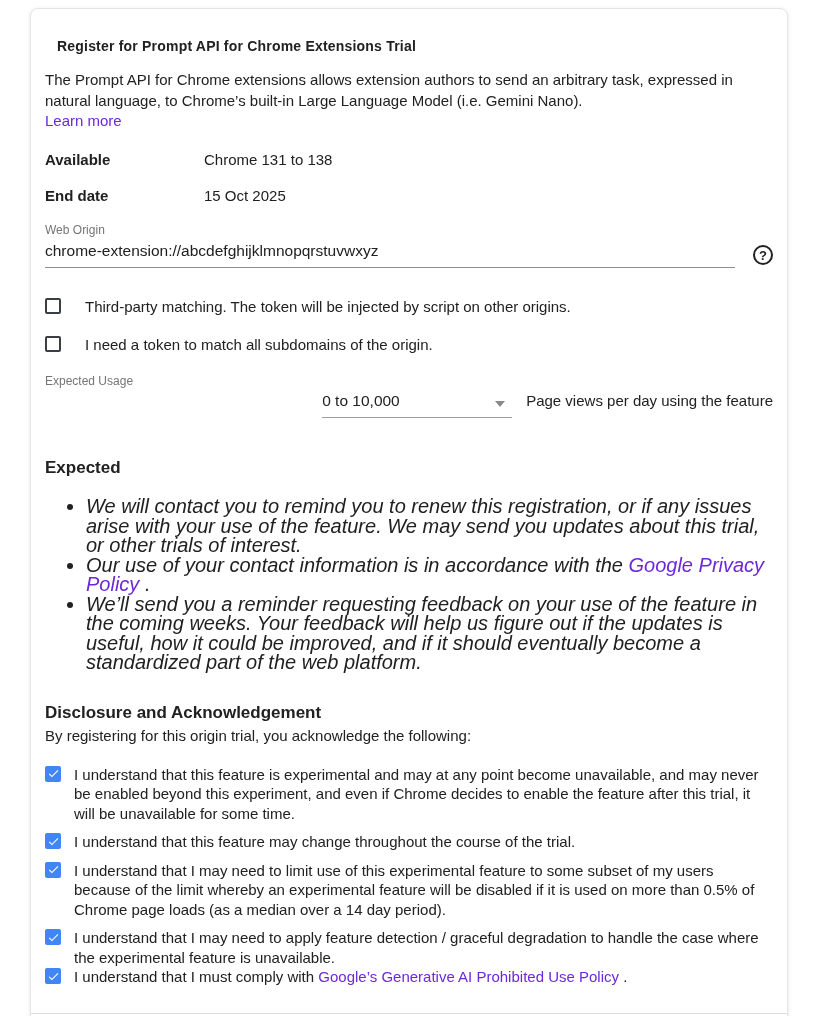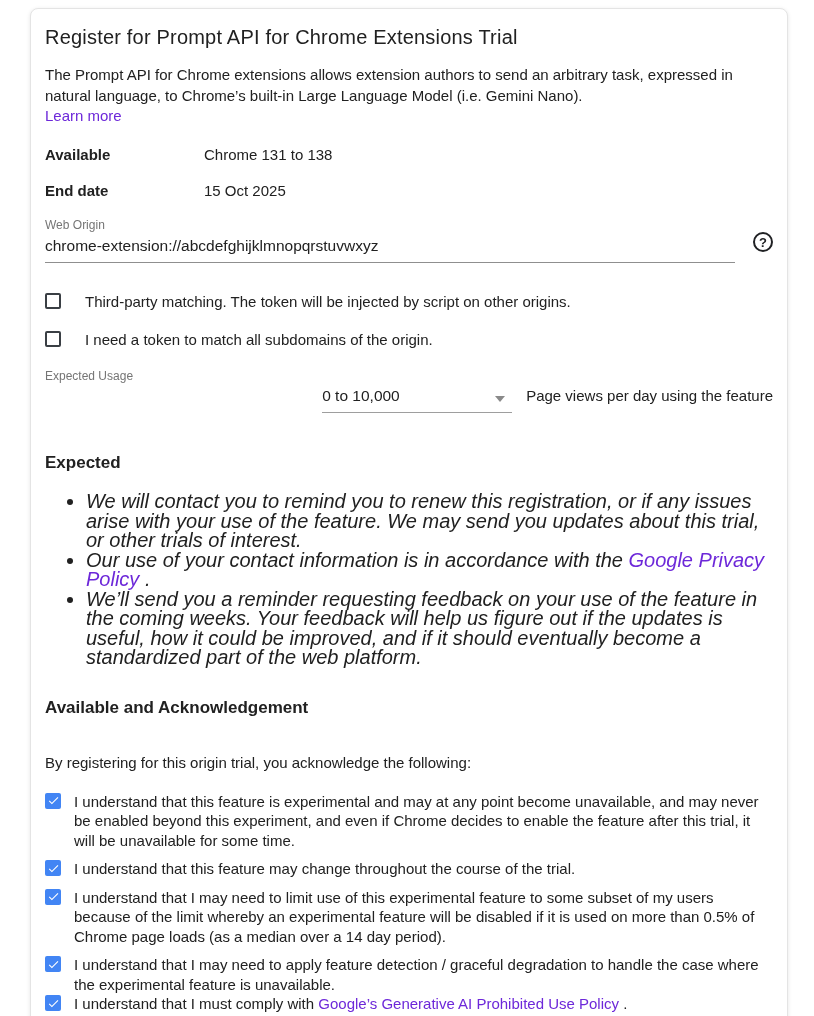--- a/index.html
+++ b/index.html
@@ -15,35 +15,35 @@
     width: 758px;
     margin: 8px 0 0 30px;
     background: #fff;
     border: 1px solid #e4e4e4;
     border-radius: 8px;
     box-shadow: 0 1px 4px rgba(0,0,0,0.10);
     overflow: hidden;
   }
   .card-body { padding: 17px 14px 0 14px; }
 
-  .page-title { font-size: 20px; font-weight: 400; letter-spacing: 0.2px; margin: 0; }
+  .page-title { font-size: 14px; font-weight: 700; letter-spacing: 0.2px; margin: 12px; }
 
   .description { margin-top: 15px; font-size: 15px; line-height: 21px; max-width: 730px; }
 
   a.link { color: #6d28d9; text-decoration: none; cursor: pointer; }
   .learn-more { display: inline-block; font-size: 15px; margin-top: 1px; }
 
   .detail-rows { margin-top: 21px; }
   .detail-row { display: flex; margin-bottom: 19px; font-size: 15px; }
   .detail-label { width: 159px; font-weight: 700; }
 
   .field-label { font-size: 12px; color: #757575; }
 
   .origin-block { margin-top: 18px; }
-  .origin-row { display: flex; align-items: flex-start; gap: 8px; }
+  .origin-row { display: flex; align-items: flex-end; gap: 8px; }
   .origin-input {
     flex: 1;
     border: none; border-bottom: 1px solid #8f8f8f;
     font-size: 15.5px; font-family: inherit; color: #212121;
     padding: 5px 0 7px 0; margin-right: 10px; outline: none; background: transparent;
   }
   .help-icon {
     width: 20px; height: 20px; border: 2px solid #202124; border-radius: 50%;
     display: flex; align-items: center; justify-content: center;
     font-size: 13px; font-weight: 700; color: #202124;
@@ -74,21 +74,21 @@
     border-top: 6px solid #8a8a8a;
   }
   .usage-hint { margin-left: 14px; margin-bottom: 9px; font-size: 15px; }
 
   .section-heading { margin: 40px 0 0 0; font-size: 17px; font-weight: 700; }
 
   .notice-list { margin: 19px 0 0 0; padding-left: 41px; font-size: 20px; line-height: 19.5px; max-width: 740px; font-style: italic; }
   .notice-list li { margin: 0; }
 
   .disclosure-heading { margin-top: 30px; }
-  .intro-text { margin-top: 36px; font-size: 15px; }
+  .intro-text { margin-top: 4px; font-size: 15px; }
 
   .ack-list { margin-top: 21px; }
   .ack-row { display: flex; align-items: flex-start; gap: 13px; margin-bottom: 9px; font-size: 15px; line-height: 19.5px; }
   .ack-row .cb { margin-top: 1px; }
   .ack-row:nth-child(4) { margin-bottom: 0; }
   .ack-row:last-child { margin-bottom: 0; }
 
   .divider { border: none; border-top: 1px solid #dcdcdc; margin: 26px 0 0 0; }
 
   .card-footer { padding: 15px 0 14px 19px; }
@@ -154,21 +154,21 @@
     </div>
 
     <h2 class="section-heading">Expected</h2>
 
     <ul class="notice-list">
       <li>We will contact you to remind you to renew this registration, or if any issues arise with your use of the feature. We may send you updates about this trial, or other trials of interest.</li>
       <li><span>Our use of your contact information is in accordance with the </span><a class="link">Google Privacy Policy</a><span> .</span></li>
       <li>We’ll send you a reminder requesting feedback on your use of the feature in the coming weeks. Your feedback will help us figure out if the updates is useful, how it could be improved, and if it should eventually become a standardized part of the web platform.</li>
     </ul>
 
-    <h2 class="section-heading disclosure-heading">Available and Acknowledgement</h2>
+    <h2 class="section-heading disclosure-heading">Disclosure and Acknowledgement</h2>
 
     <div class="intro-text">By registering for this origin trial, you acknowledge the following:</div>
 
     <div class="ack-list">
       <div class="ack-row">
         <div class="cb cb-checked">
             <svg viewBox="0 0 24 24">
               <path d="M9 16.2L4.8 12l-1.4 1.4L9 19 21 7l-1.4-1.4z" fill="#fff"></path>
             </svg>
           </div>

